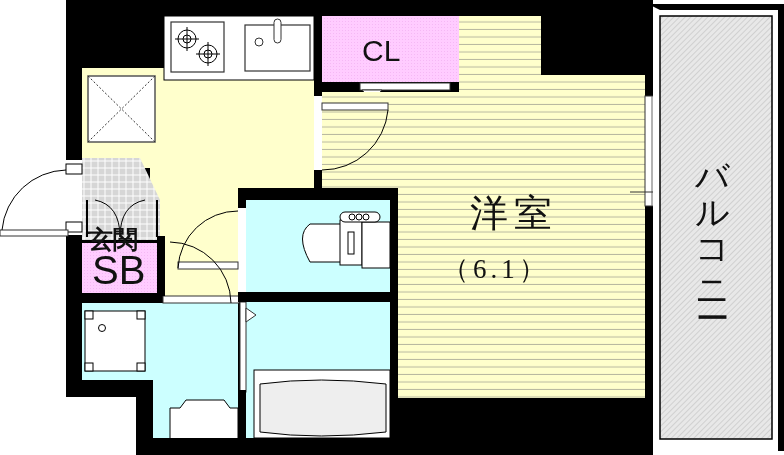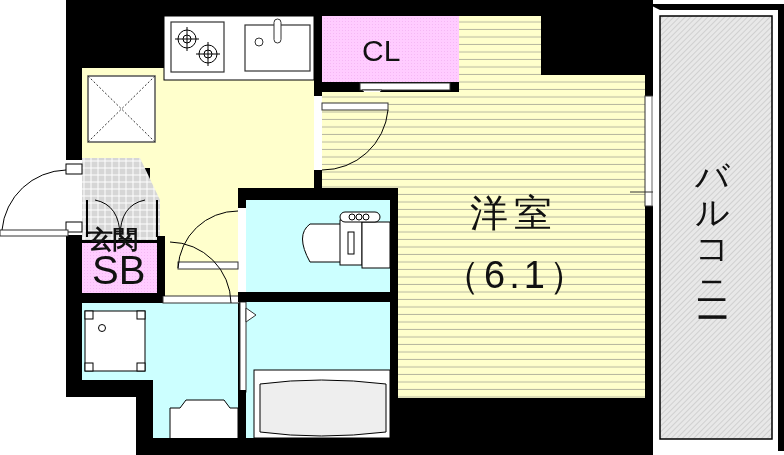--- a/index.html
+++ b/index.html
@@ -3,21 +3,21 @@
 <meta charset="utf-8">
 <style>
   html,body{margin:0;padding:0;background:#ffffff;}
   body{width:784px;height:455px;overflow:hidden;position:relative;font-family:"DejaVu Sans","Liberation Sans",sans-serif;}
   #plan{position:absolute;left:0;top:0;}
   .lbl{position:absolute;color:#111;white-space:nowrap;line-height:1;}
   .lbl-cl{left:362px;top:36px;font-size:30px;font-family:"Liberation Sans",sans-serif;text-align:right;}
   .lbl-sb{left:92px;top:250px;font-size:40px;font-family:"Liberation Sans",sans-serif;}
   .lbl-genkan{left:88px;top:182px;font-size:25px;font-weight:bold;margin-top:45px;}
   .lbl-room{left:458px;top:194px;font-size:38px;letter-spacing:6px;margin-left:12px;}
-  .lbl-area{left:442px;top:256px;font-size:38px;font-family:Liberation Sans, sans-serif;letter-spacing:4px;}
+  .lbl-area{left:442px;top:256px;font-size:27px;font-family:Liberation Serif, serif;letter-spacing:4px;}
   .lbl-balcony{left:696px;top:138px;font-size:34px;writing-mode:vertical-rl;letter-spacing:2px;}
 </style>
 </head>
 <body>
 
 <svg id="plan" width="784" height="455" viewBox="0 0 784 455" xmlns="http://www.w3.org/2000/svg">
   <defs>
     <pattern id="hlines" width="8" height="7.5" patternUnits="userSpaceOnUse">
       <rect width="8" height="7.5" fill="#ffffcc"></rect>
       <line x1="0" y1="7" x2="8" y2="7" stroke="#b8b8a0" stroke-width="1"></line>

